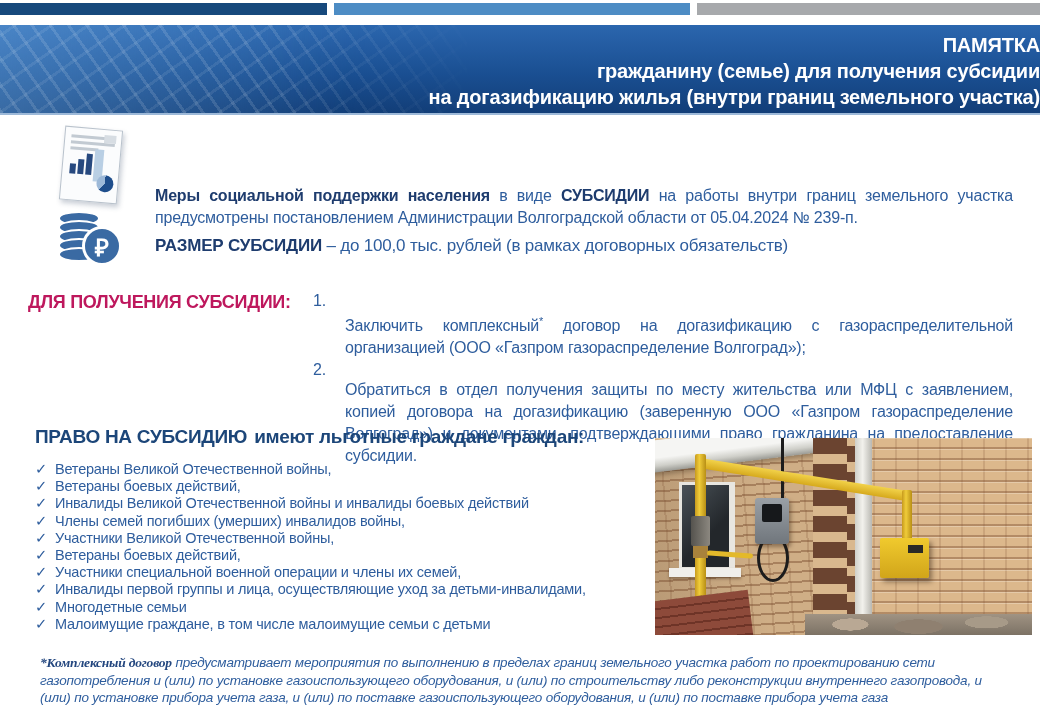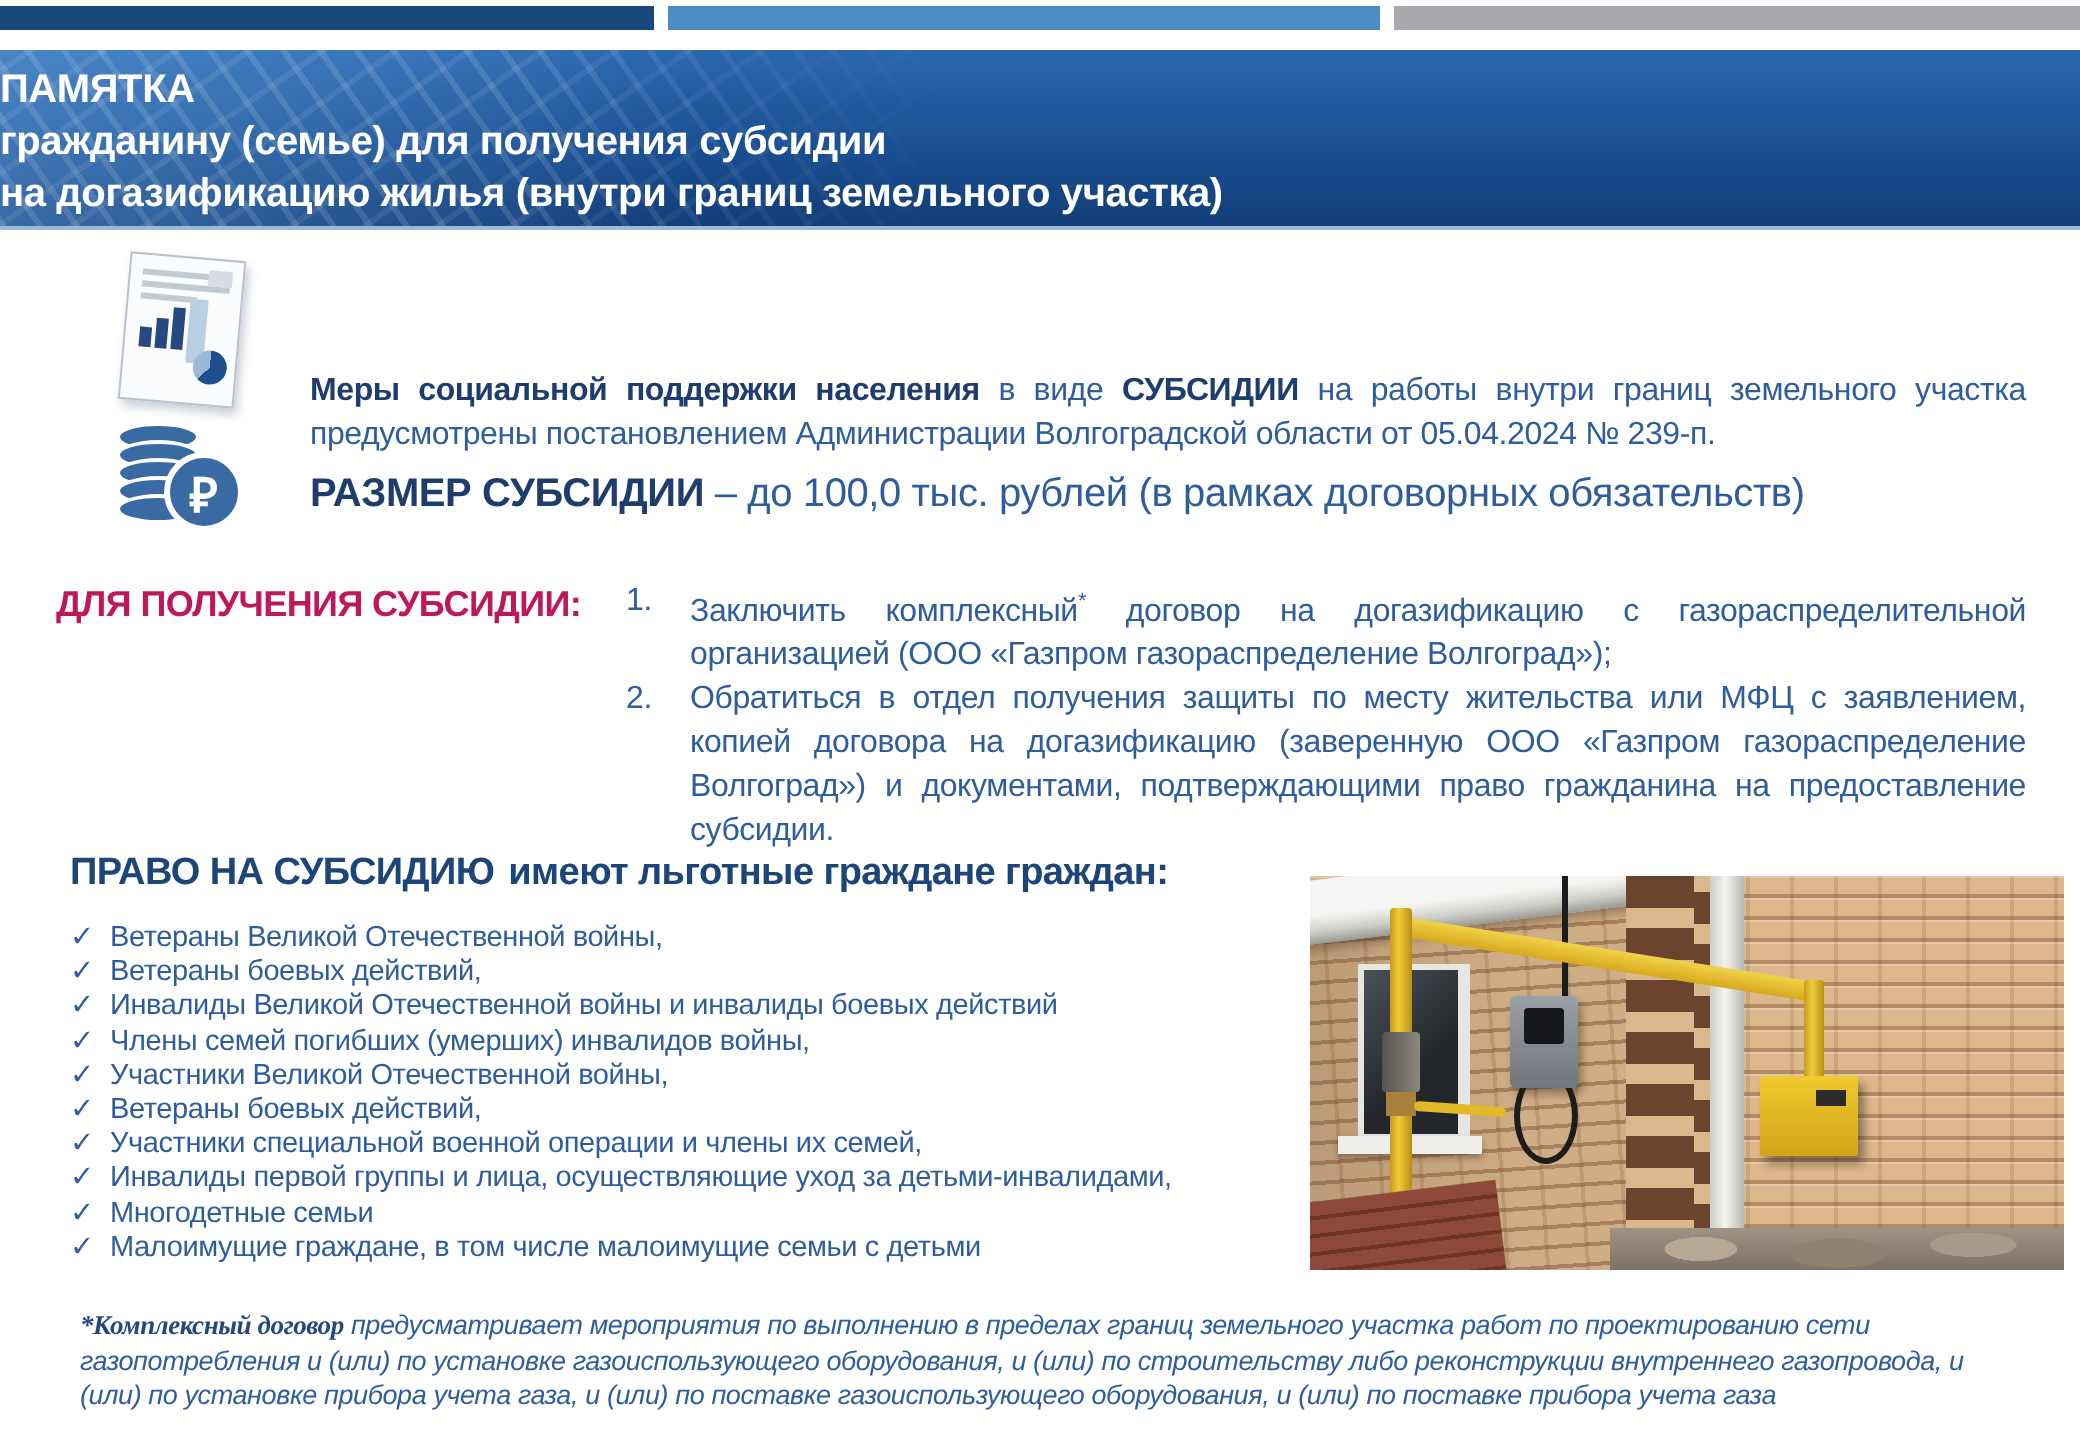--- a/index.html
+++ b/index.html
@@ -12,21 +12,21 @@
   
   .topbar { position:absolute; top:3px; left:0; width:100%; height:12px; display:flex; }
   .topbar .seg1 { width:327px; background:#17497c; margin-right:7px; }
   .topbar .seg2 { width:356px; background:#4d8cc4; margin-right:7px; }
   .topbar .seg3 { flex:1; background:#a7a9ac; }
 
   
   .banner {
     position:absolute; top:25px; left:0; width:100%; height:90px;
     background:linear-gradient(180deg,#2b66ae 0%, #1a4f92 55%, #123e78 100%);
-    color:#fff; text-align:left; overflow:hidden;
+    color:#fff; text-align:right; overflow:hidden;
     border-bottom:2px solid #9db9d8;
   }
   .banner .pattern {
     position:absolute; left:0; top:0; bottom:0; width:46%;
     background:
       repeating-linear-gradient(55deg, rgba(255,255,255,.12) 0 3px, transparent 3px 15px),
       repeating-linear-gradient(-35deg, rgba(255,255,255,.08) 0 3px, transparent 3px 21px),
       linear-gradient(100deg, rgba(125,185,240,.38), rgba(20,60,120,0) 75%);
     -webkit-mask-image:linear-gradient(90deg,#000 55%, transparent 100%);
     mask-image:linear-gradient(90deg,#000 55%, transparent 100%);
@@ -53,29 +53,29 @@
 
   
   .coins { position:absolute; left:58px; top:211px; width:66px; height:60px; }
   .coin { position:absolute; left:0; width:42px; height:15px; border-radius:50%;
     background:#3a6aa3; border:2px solid #fff; }
   .c1{top:0;} .c2{top:9px;} .c3{top:18px;} .c4{top:27px;} .c5{top:36px;}
   .rub-circle { position:absolute; left:24px; top:15px; width:40px; height:40px; border-radius:50%;
     background:#3a6aa3; border:3px solid #fff; color:#fff; font-weight:bold; font-size:24px;
     display:flex; align-items:center; justify-content:center; }
 
-  .size-line { position:absolute; left:155px; top:236px; width:860px; font-size:20px; letter-spacing:-0.2px; }
+  .size-line { position:absolute; left:155px; top:236px; width:860px; font-size:17px; letter-spacing:-0.2px; }
 
   
   .obtain-heading { position:absolute; left:28px; top:292px; font-size:18px; font-weight:bold;
     color:#be185d; letter-spacing:-0.3px; }
   .obtain-list { position:absolute; left:313px; top:290px; width:700px; font-size:16px; line-height:22px; letter-spacing:-0.2px; }
   .ol-item { display:flex; }
   .ol-num { width:32px; flex:none; }
-  .ol-text { text-align:justify; flex:1; }
+  .ol-text { text-align:justify; flex:1;margin-top:20px; }
   .ol-text sup { font-size:11px; }
 
   
   .elig-heading { position:absolute; left:35px; top:426px; font-size:19px; font-weight:bold;
     color:#1c4679; letter-spacing:-0.3px; }
   .elig-heading .rest { margin-left:7px; }
   .checklist { position:absolute; left:35px; top:461px; width:615px;
     font-size:14.5px; line-height:17.2px; letter-spacing:-0.2px; }
   .chk { display:flex; }
   .tick { width:20px; flex:none; color:#2e5d9d; }

